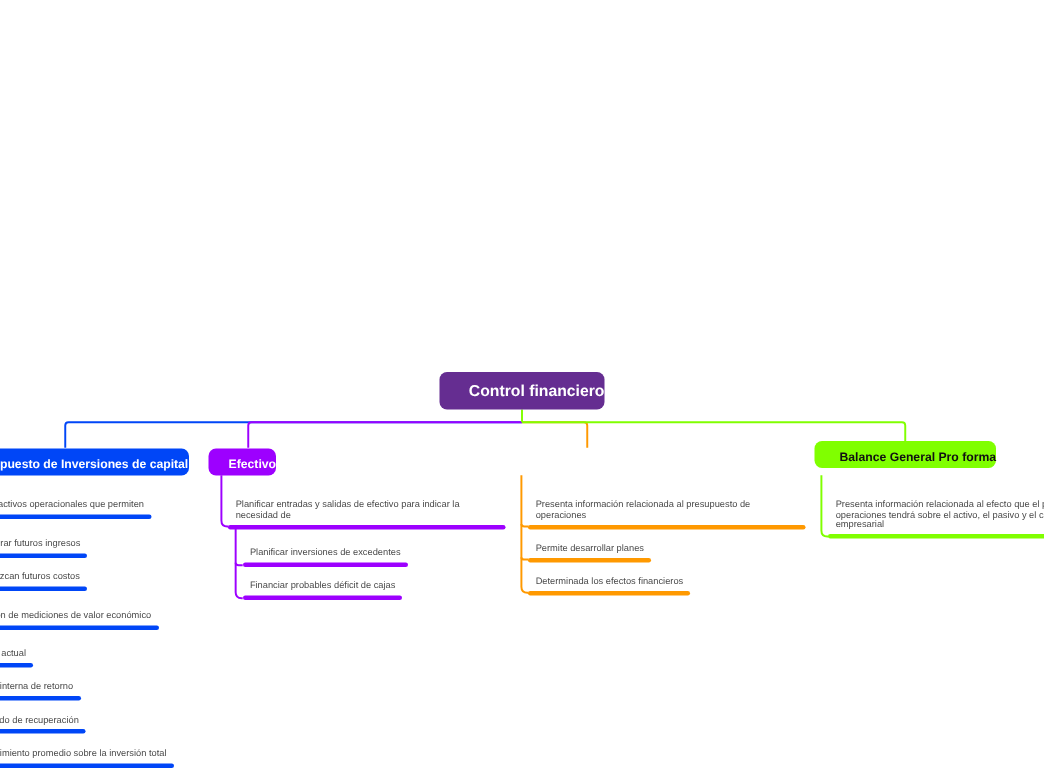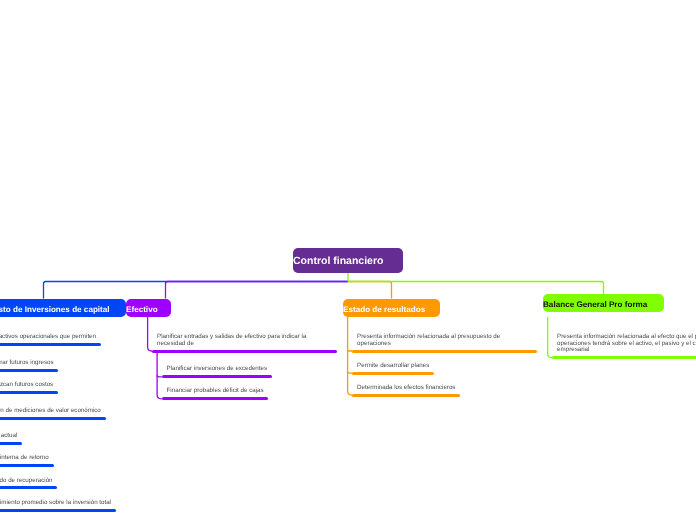--- a/index.html
+++ b/index.html
@@ -4,21 +4,21 @@
 <title>Control financiero</title>
 <style>
   html,body{margin:0;padding:0;background:#ffffff;}
   body{width:696px;height:520px;overflow:hidden;
        font-family:"Liberation Sans",sans-serif;
        -webkit-font-smoothing:antialiased;
        text-rendering:geometricPrecision;}
   #canvas{position:relative;width:696px;height:520px;background:#fff;overflow:hidden;}
   #links{position:absolute;left:0;top:0;width:696px;height:520px;}
   .node{position:absolute;border-radius:5px;font-weight:bold;
-        display:flex;align-items:center;justify-content:flex-start;white-space:nowrap;
+        display:flex;align-items:center;justify-content:flex-end;white-space:nowrap;
         box-sizing:border-box;}
   .node > span{display:block;position:relative;top:1.6px;}
   .node.root > span{top:0.8px;}
   .leaf{position:absolute;font-size:6.2px;line-height:6.6px;color:#4a4a4a;
         font-weight:normal;}
   .ul{position:absolute;height:3px;border-radius:1.5px;}
 </style>
 </head>
 <body>
 
@@ -60,32 +60,29 @@
     <div class="leaf" style="left: -24.4px; top: 407.6px; width: 175px;">Utilización de mediciones de valor económico</div>
     <div class="ul" style="left: -29.2px; top: 416.55px; width: 134.803px; background: rgb(0, 70, 247);"></div>
     <div class="leaf" style="left: -14.9px; top: 433.4px; width: 175px;">Valor actual</div>
     <div class="ul" style="left: -19.7px; top: 442.35px; width: 41.8187px; background: rgb(0, 70, 247);"></div>
     <div class="leaf" style="left: -14.9px; top: 455.45px; width: 175px;">Tasa interna de retorno</div>
     <div class="ul" style="left: -19.7px; top: 464.4px; width: 73.2406px; background: rgb(0, 70, 247);"></div>
     <div class="leaf" style="left: -14.9px; top: 477.5px; width: 175px;">Periodo de recuperación</div>
     <div class="ul" style="left: -19.7px; top: 486.45px; width: 77.0219px; background: rgb(0, 70, 247);"></div>
     <div class="leaf" style="left: -14.9px; top: 499.55px; width: 175px;">Rendimiento promedio sobre la inversión total</div>
     <div class="ul" style="left: -19.7px; top: 508.5px; width: 135.491px; background: rgb(0, 70, 247);"></div>
-    <div class="node" style="left: 126px; top: 298.5px; width: 45px; height: 18.4px; background: rgb(157, 0, 255); color: rgb(255, 255, 255); font-size: 8.15px;">
+    <div class="node" style="left: 139px; top: 298.5px; width: 45px; height: 18.4px; background: rgb(157, 0, 255); color: rgb(255, 255, 255); font-size: 8.15px;">
       <span>Efectivo</span>
     </div>
     <div class="leaf" style="left: 157.1px; top: 333.95px; width: 175px;">Planificar entradas y salidas de efectivo para indicar la necesidad de</div>
     <div class="ul" style="left: 152.3px; top: 349.5px; width: 184.6px; background: rgb(157, 0, 255);"></div>
     <div class="leaf" style="left: 166.6px; top: 366.35px; width: 175px;">Planificar inversiones de excedentes</div>
     <div class="ul" style="left: 161.8px; top: 375.3px; width: 110.037px; background: rgb(157, 0, 255);"></div>
     <div class="leaf" style="left: 166.6px; top: 388.4px; width: 175px;">Financiar probables déficit de cajas</div>
     <div class="ul" style="left: 161.8px; top: 397.35px; width: 106.6px; background: rgb(157, 0, 255);"></div>
-    <div class="node" style="left: 343px; top: 298.5px; width: 97px; height: 18.4px; background: rgb(255, 153, 0); color: rgb(255, 255, 255); font-size: 8.15px;">
-      <span>Estado de resultados</span>
-    </div>
     <div class="leaf" style="left: 357.1px; top: 333.95px; width: 175px;">Presenta información relacionada al presupuesto de operaciones</div>
     <div class="ul" style="left: 352.3px; top: 349.5px; width: 184.6px; background: rgb(255, 153, 0);"></div>
     <div class="leaf" style="left: 357.1px; top: 362.6px; width: 175px;">Permite desarrollar planes</div>
     <div class="ul" style="left: 352.3px; top: 371.55px; width: 81.8344px; background: rgb(255, 153, 0);"></div>
     <div class="leaf" style="left: 357.1px; top: 384.65px; width: 175px;">Determinada los efectos financieros</div>
     <div class="ul" style="left: 352.3px; top: 393.6px; width: 107.975px; background: rgb(255, 153, 0);"></div>
     <div class="node" style="left: 543px; top: 294px; width: 121px; height: 18.4px; background: rgb(128, 255, 0); color: rgb(17, 17, 17); font-size: 8.15px;">
       <span>Balance General Pro forma</span>
     </div>
     <div class="leaf" style="left: 557.1px; top: 333.95px; width: 183px;">Presenta información relacionada al efecto que el presupuesto de operaciones tendrá sobre el activo, el pasivo y el capital empresarial</div>

